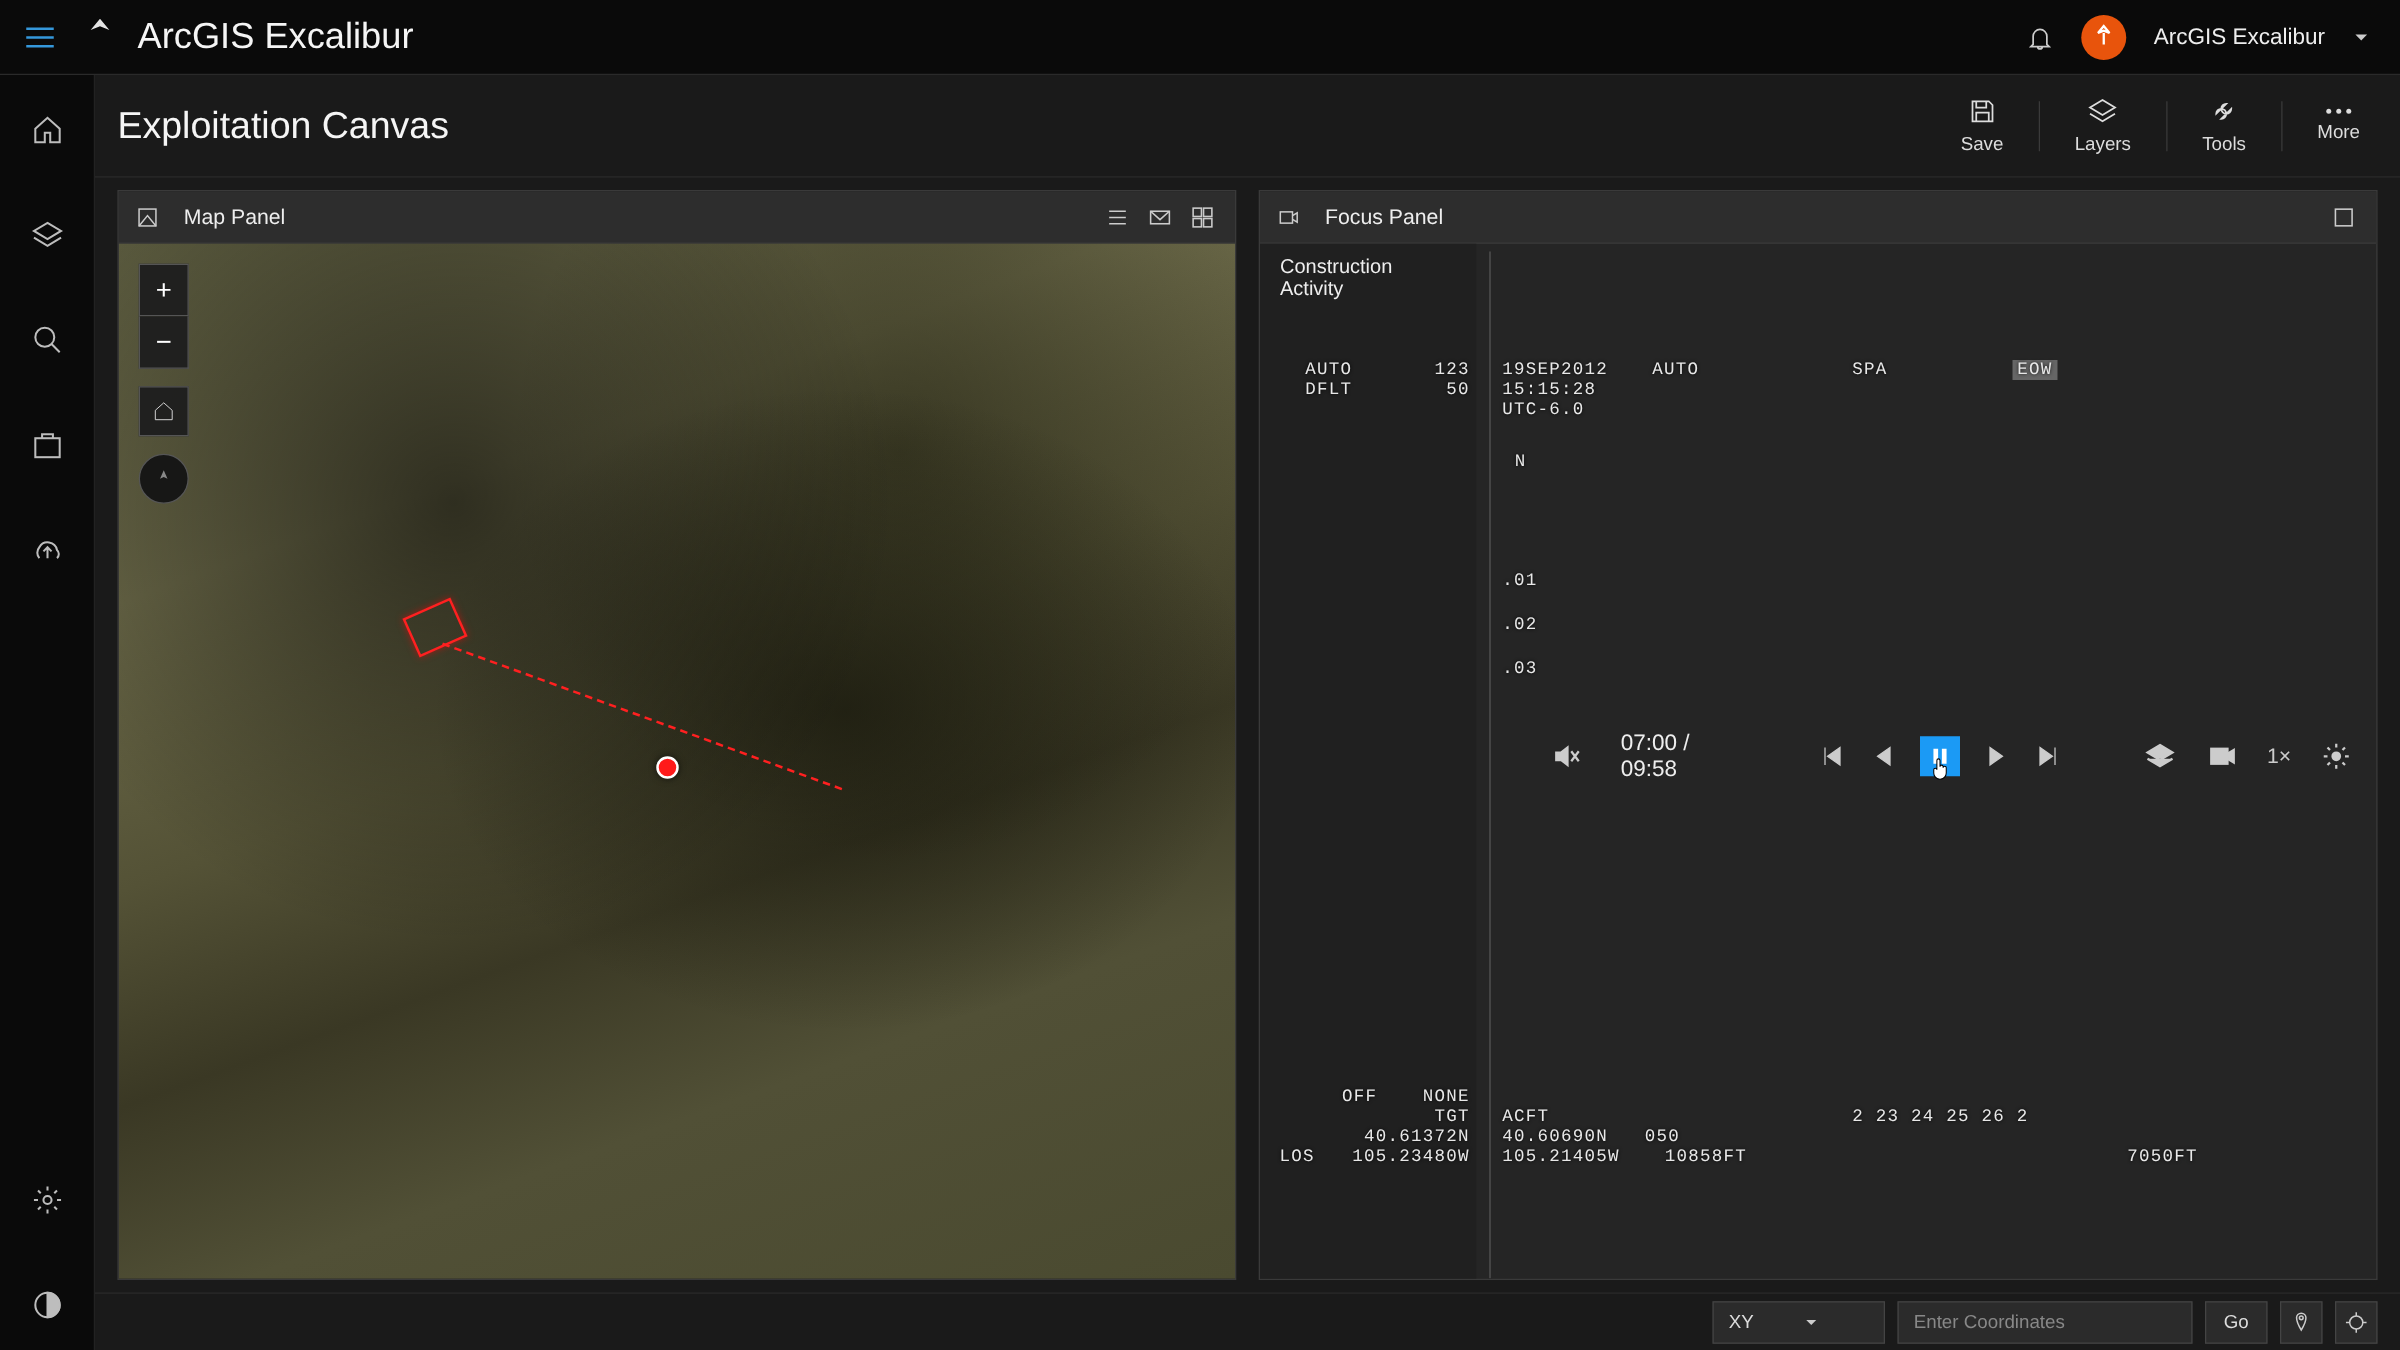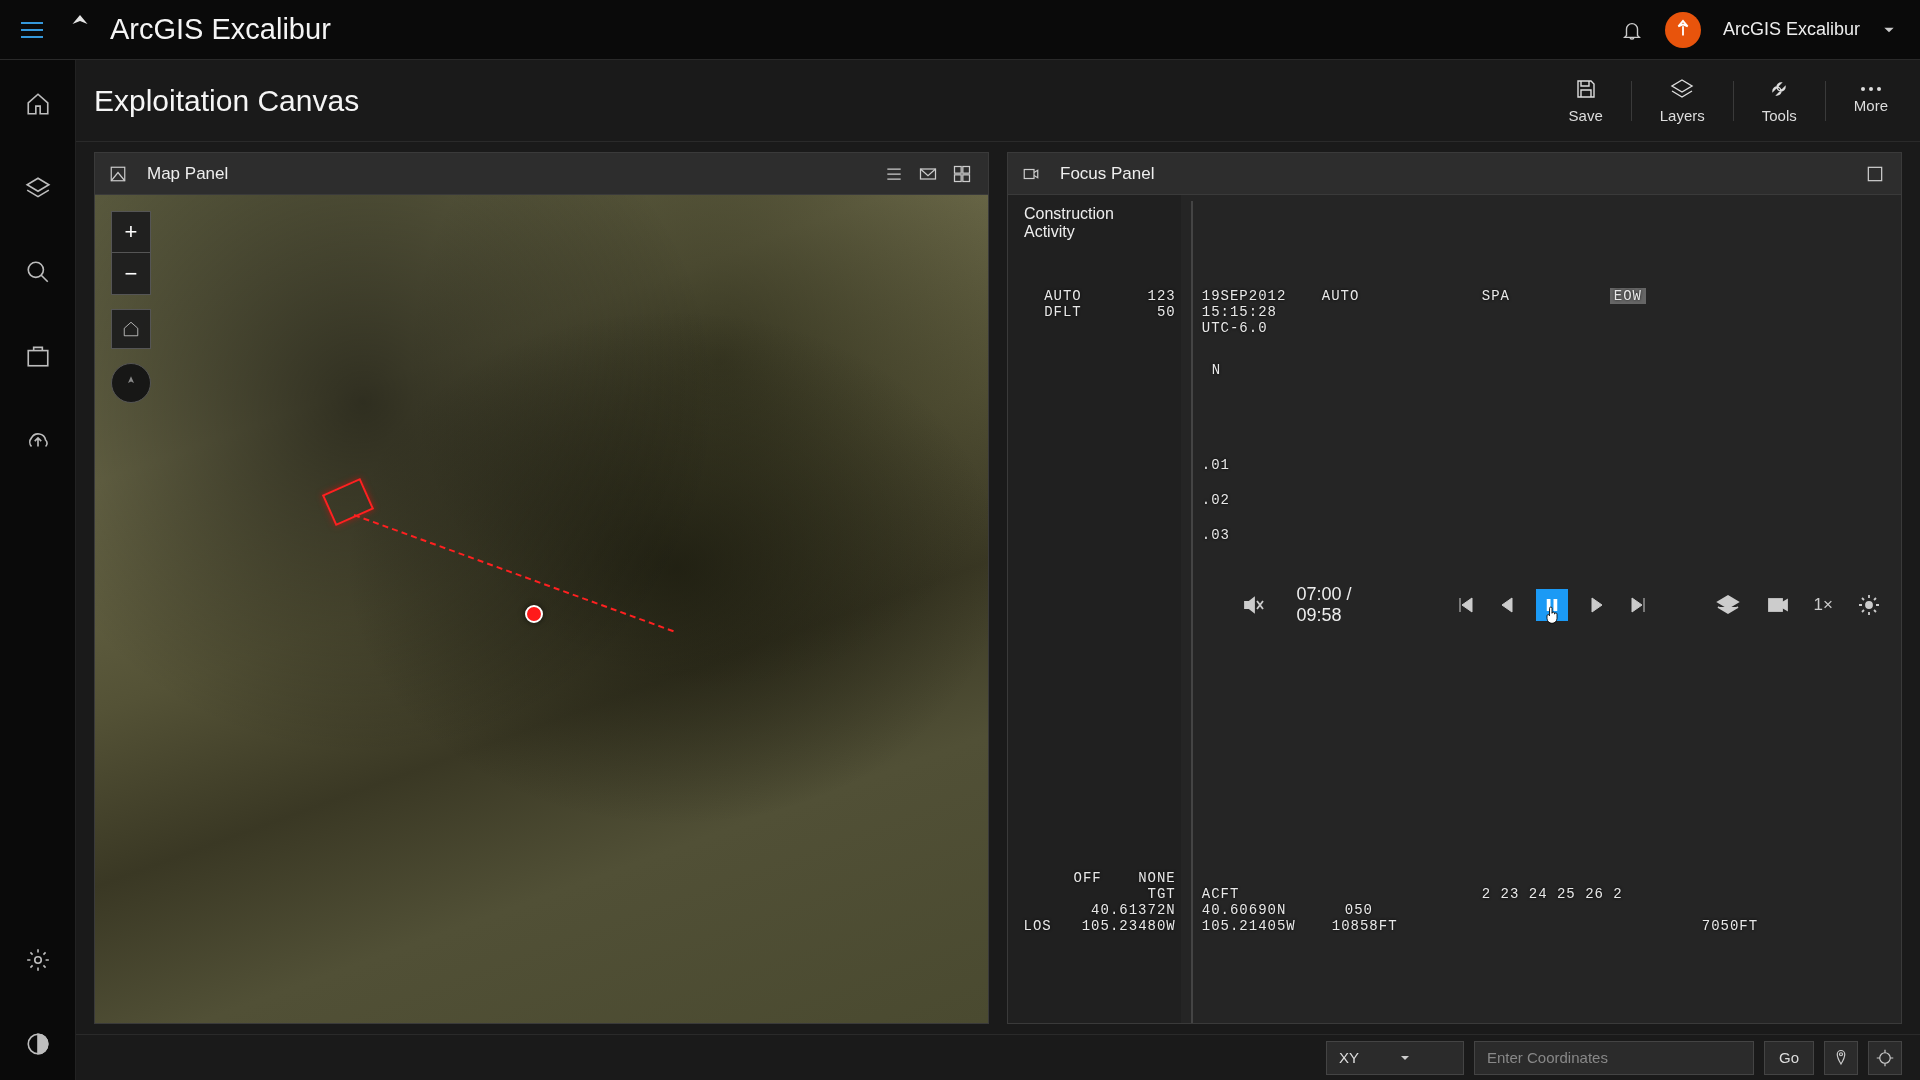--- a/index.html
+++ b/index.html
@@ -220,21 +220,21 @@
   padding: 0 18px; gap: 10px;
 }
 .coord-select {
   background: #2b2b2b; border: 1px solid #444; color: #ddd;
   height: 34px; padding: 0 52px 0 12px;
   display: flex; align-items: center; gap: 40px;
   cursor: pointer; font-size: 15px;
 }
 .coord-input {
   background: #2b2b2b; border: 1px solid #444; color: #ddd;
-  height: 34px; width: 280px; padding: 0 12px; font-size: 15px;
+  height: 34px; width: 236px; padding: 0 12px; font-size: 15px;
 }
 .coord-input::placeholder { color: #888; }
 .go-btn {
   background: #2b2b2b; border: 1px solid #444; color: #ddd;
   height: 34px; padding: 0 14px; cursor: pointer; font-size: 15px;
 }
 .pin-btn, .target-btn {
   width: 34px; height: 34px; background: #2b2b2b; border: 1px solid #444;
   display: flex; align-items: center; justify-content: center; cursor: pointer;
 }
@@ -443,21 +443,21 @@
               <span class="hud-abs" style="top:80px; left:20px;">N</span>
               <span class="hud-abs" style="top:175px; left:10px;">.01</span>
               <span class="hud-abs" style="top:210px; left:10px;">.02</span>
               <span class="hud-abs" style="top:245px; left:10px;">.03</span>
               <span class="hud-abs" style="bottom:56px; right:90px;padding-left:16px;">OFF</span>
               <span class="hud-abs" style="bottom:56px; right:16px;">NONE</span>
               <span class="hud-abs" style="bottom:40px; left:10px;">ACFT</span>
               <span class="hud-abs" style="bottom:40px; left:290px;">2  23  24  25  26  2</span>
               <span class="hud-abs" style="bottom:40px; right:16px;">TGT</span>
               <span class="hud-abs" style="bottom:24px; left:10px;">40.60690N</span>
-              <span class="hud-abs" style="bottom:24px; left:153px;">050</span>
+              <span class="hud-abs" style="bottom:24px; left:124px;">050</span>
               <span class="hud-abs" style="bottom:24px; right:260px;">293</span>
               <span class="hud-abs" style="bottom:24px; right:16px;">40.61372N</span>
               <span class="hud-abs" style="bottom:8px; left:10px;">105.21405W</span>
               <span class="hud-abs" style="bottom:8px; left:140px;">10858FT</span>
               <span class="hud-abs" style="bottom:8px; left:510px;">7050FT</span>
               <span class="hud-abs" style="bottom:8px; right:260px;">1.2NM</span>
               <span class="hud-abs" style="bottom:8px; right:140px;">LOS</span>
               <span class="hud-abs" style="bottom:8px; right:16px;">105.23480W</span>
             </div>
             <div class="video-black-bottom"></div>

